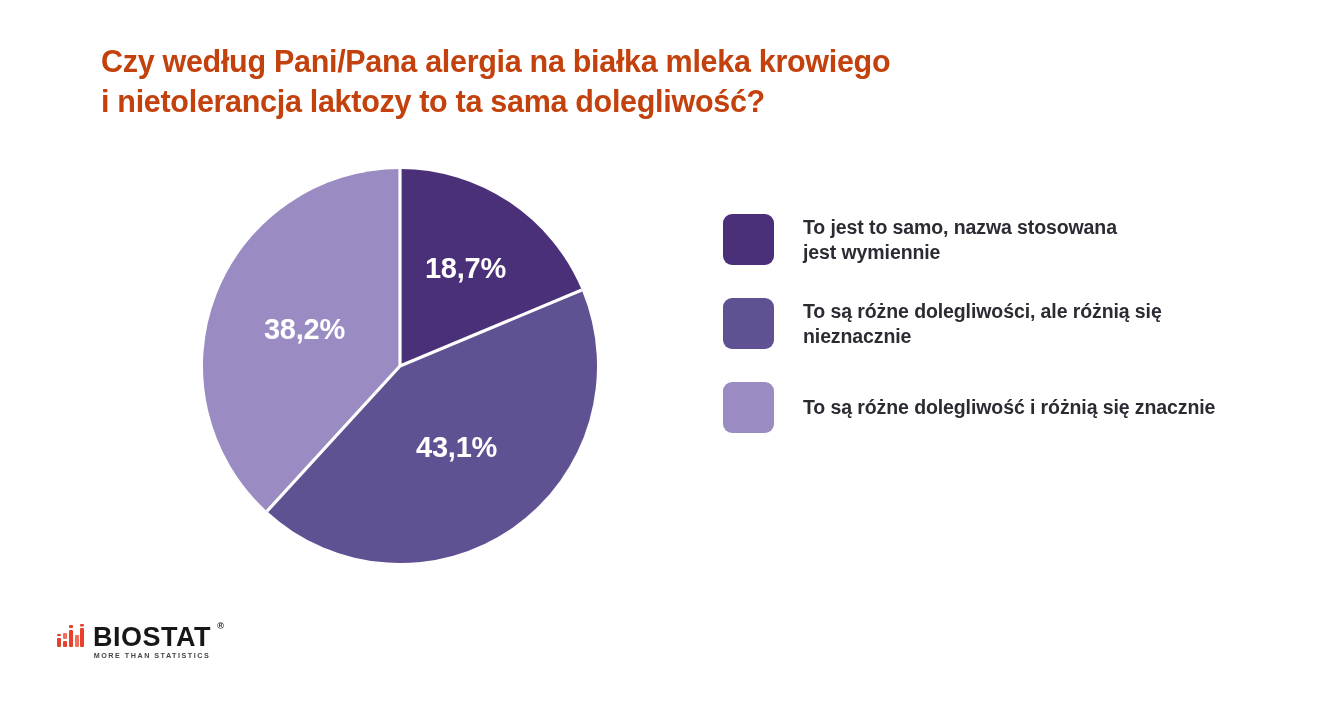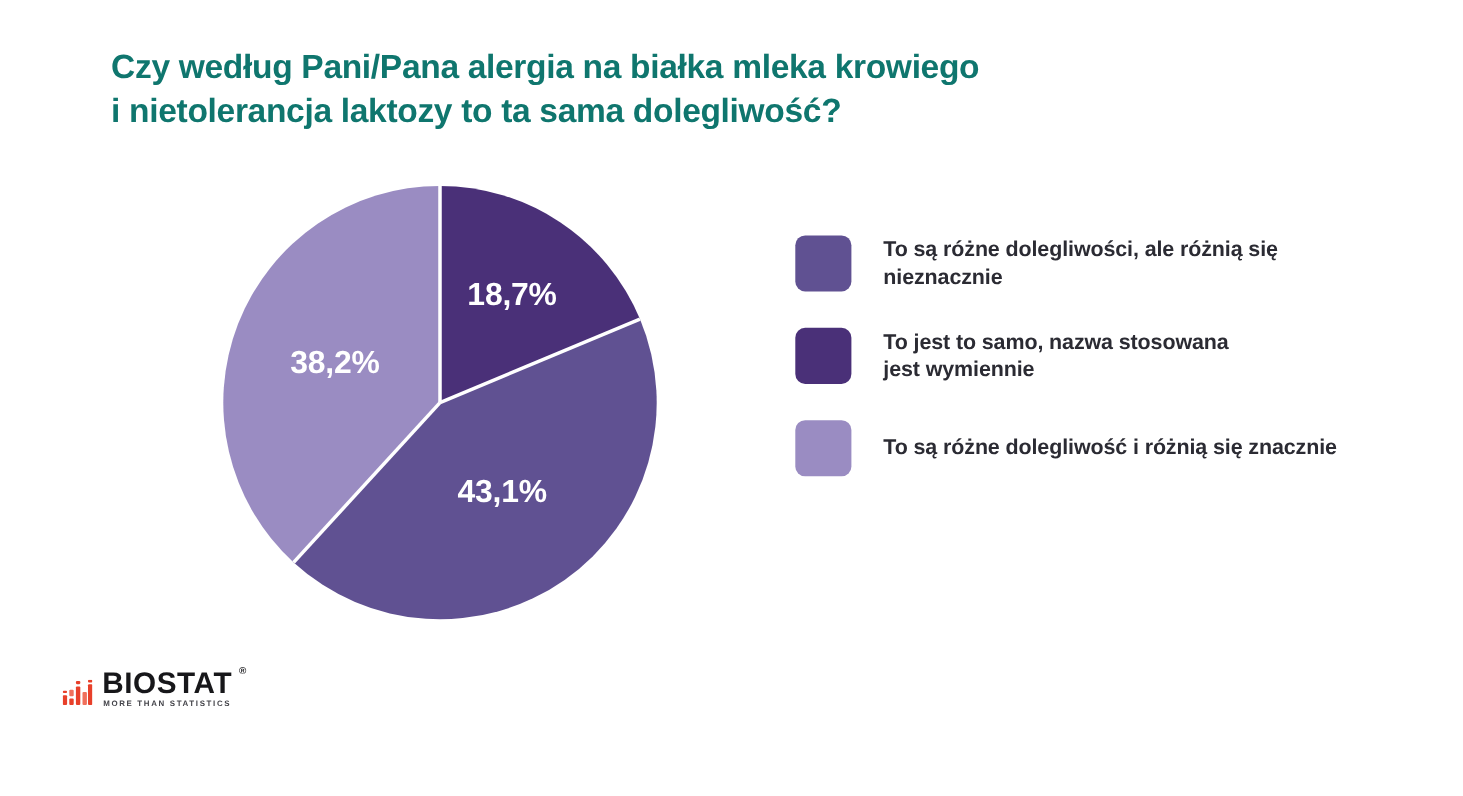--- a/index.html
+++ b/index.html
@@ -19,21 +19,21 @@
   
   #chart-title {
     position: absolute;
     left: 101px;
     top: 41px;
     width: 1000px;
     font-size: 30.5px;
     font-weight: bold;
     line-height: 40px;
     letter-spacing: -0.3px;
-    color: #0f766e;
+    color: #c2410c;
     white-space: pre-line;
   }
 
   
   #pie-wrap {
     position: absolute;
     left: 202px;
     top: 168px;
     width: 396px;
     height: 396px;
@@ -75,23 +75,23 @@
     letter-spacing: -0.1px;
     white-space: pre-line;
     padding-top: 1px;
   }
   .legend-row.single .legend-label { padding-top: 13px; }
 
   
   #logo {
     position: absolute;
     left: 57px;
-    top: 608px;
+    top: 624px;
     display: flex;
-    align-items: flex-end;
+    align-items: flex-start;
   }
   #logo-mark { display: block; }
   #logo-text-block {
     margin-left: 9px;
     position: relative;
   }
   #logo-wordmark {
     font-family: "Liberation Sans", "DejaVu Sans", sans-serif;
     font-size: 27px;
     font-weight: bold;
@@ -136,28 +136,28 @@
         <line x1="198" y1="198" x2="64.96" y2="343.29" stroke="#ffffff" stroke-width="3.2"></line>
       </g>
     <text class="slice-label" id="pie-label-0" x="263.5" y="109.6" text-anchor="middle">18,7%</text>
     <text class="slice-label" id="pie-label-1" x="254.6" y="288.6" text-anchor="middle">43,1%</text>
     <text class="slice-label" id="pie-label-2" x="102.5" y="170.9" text-anchor="middle">38,2%</text>
   </svg>
 </div>
 
 <div id="legend">
     <div class="legend-row">
+      <div class="legend-swatch" style="background: rgb(74, 48, 120);"></div>
+      <div class="legend-label">To jest to samo, nazwa stosowana
+jest wymiennie</div>
+    </div>
+    <div class="legend-row">
       <div class="legend-swatch" style="background: rgb(96, 81, 146);"></div>
       <div class="legend-label">To są różne dolegliwości, ale różnią się
 nieznacznie</div>
-    </div>
-    <div class="legend-row">
-      <div class="legend-swatch" style="background: rgb(74, 48, 120);"></div>
-      <div class="legend-label">To jest to samo, nazwa stosowana
-jest wymiennie</div>
     </div>
     <div class="legend-row single">
       <div class="legend-swatch" style="background: rgb(154, 140, 194);"></div>
       <div class="legend-label">To są różne dolegliwość i różnią się znacznie</div>
     </div>
   </div>
 
 <div id="logo">
   <svg id="logo-mark" width="27" height="26" viewBox="0 0 27 26">
     <rect x="0" y="14" width="4" height="9" rx="1" fill="#e8402a"></rect>

